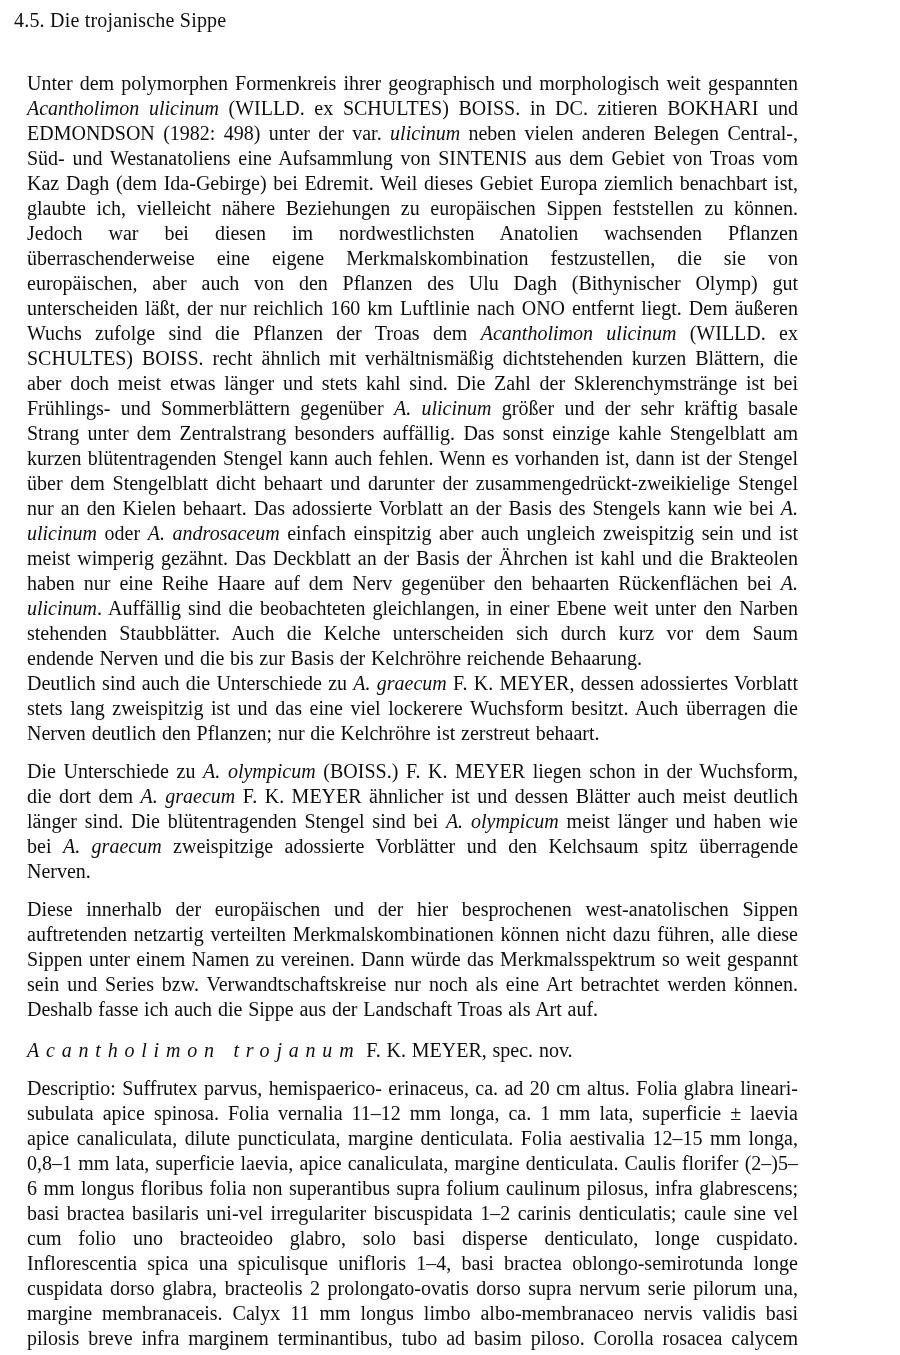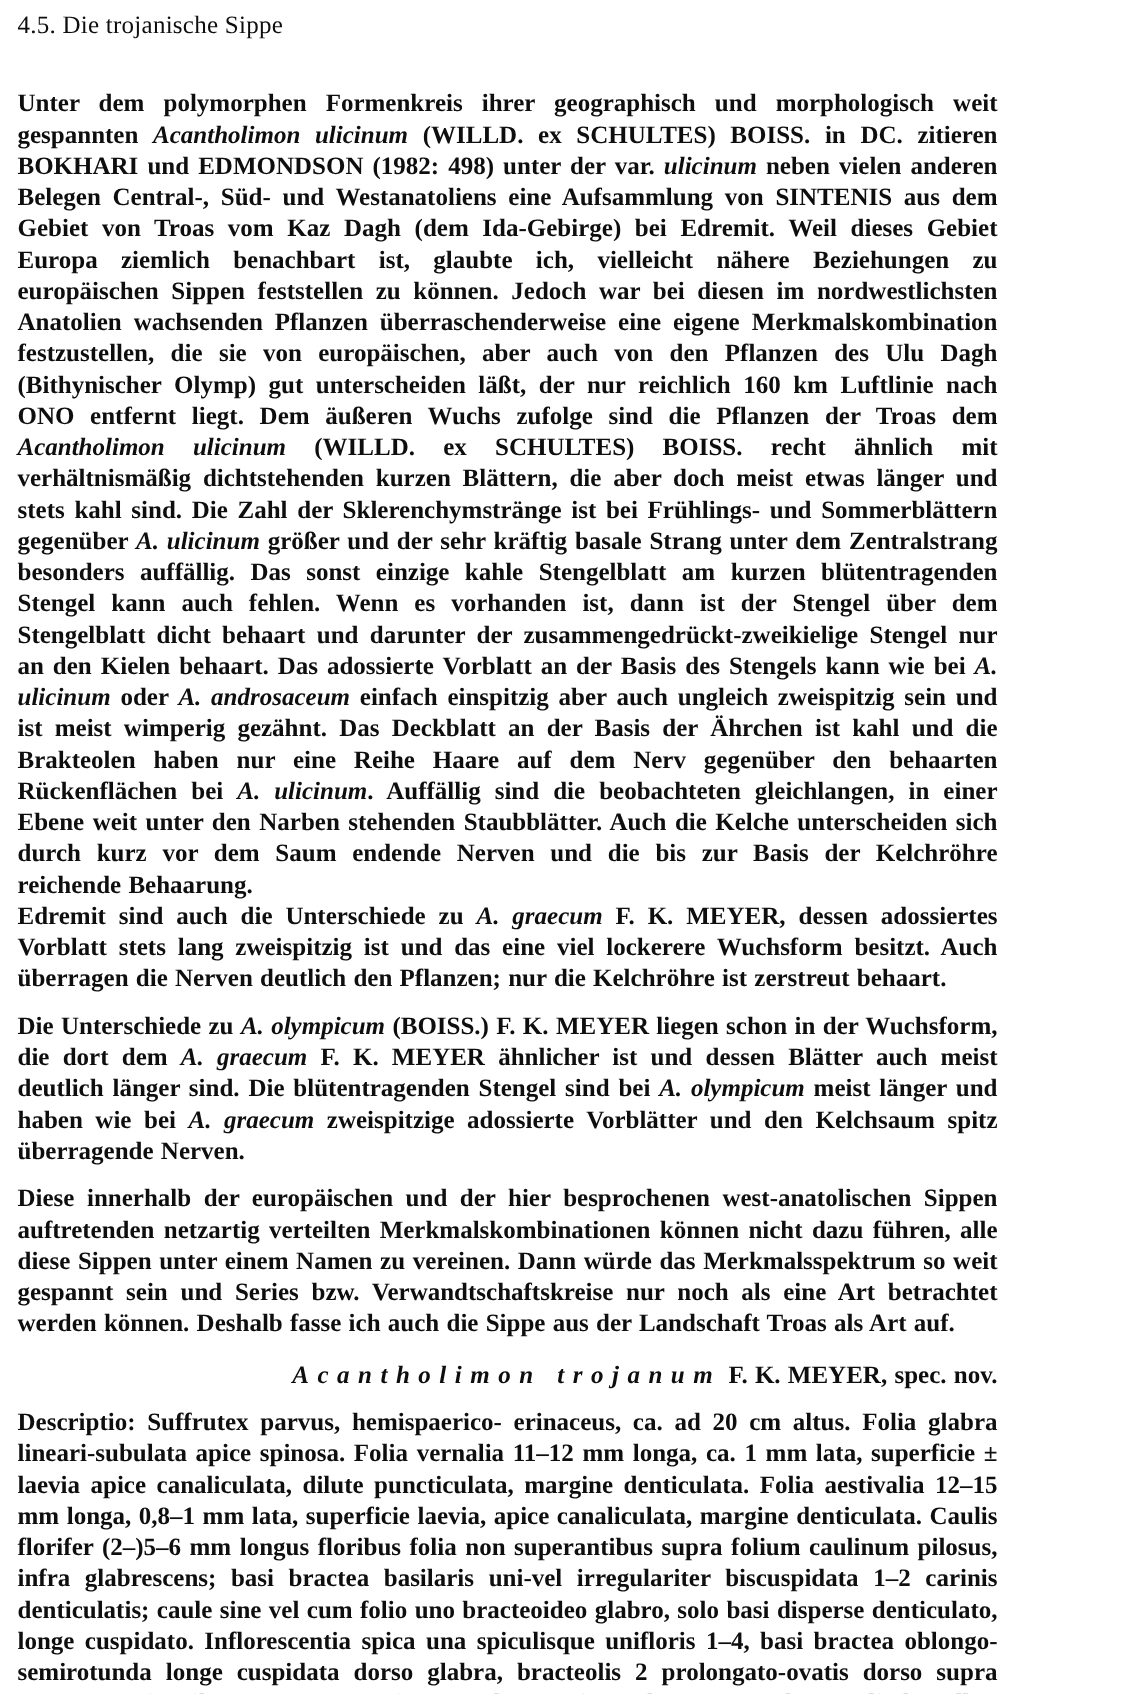--- a/index.html
+++ b/index.html
@@ -22,40 +22,39 @@
     font-size: 20px;
     font-weight: normal;
     line-height: 25px;
     margin: 0 0 38px 0;
     letter-spacing: 0.01em;
   }
   .para {
     font-size: 20px;
     line-height: 25px;
     text-align: justify;
-    margin: 13px 0 0 0;
+    margin: 13px 0 0 13px;
     word-spacing: 0.04em;
-    font-weight: bold;
   }
   .para.first { margin-top: 0; }
   .para.flush { margin-top: 0; }
   .para.species-heading {
-    text-align: right;
+    text-align: left;
     margin-top: 16px;
     margin-bottom: 3px;
   }
   .para i { font-style: italic; }
   .letterspaced { letter-spacing: 0.34em; }
 </style>
 </head>
 <body>
 
 <div class="page">
   <h1 class="section-heading">4.5.  Die trojanische Sippe</h1>
   <div id="paragraphs">
       <p class="para first"><span>Unter dem polymorphen Formenkreis ihrer geographisch und morphologisch weit gespannten </span><i>Acantholimon ulicinum</i><span> (WILLD. ex SCHULTES) BOISS. in DC. zitieren BOKHARI und EDMONDSON (1982: 498) unter der var. </span><i>ulicinum</i><span> neben vielen anderen Belegen Central-, Süd- und Westanatoliens eine Aufsammlung von SINTENIS aus dem Gebiet von Troas vom Kaz Dagh (dem Ida-Gebirge) bei Edremit. Weil dieses Gebiet Europa ziemlich benachbart ist, glaubte ich, vielleicht nähere Beziehungen zu europäischen Sippen feststellen zu können. Jedoch war bei diesen im nordwestlichsten Anatolien wachsenden Pflanzen überraschenderweise eine eigene Merkmalskombination festzustellen, die sie von europäischen, aber auch von den Pflanzen des Ulu Dagh (Bithynischer Olymp) gut unterscheiden läßt, der nur reichlich 160 km Luftlinie nach ONO entfernt liegt. Dem äußeren Wuchs zufolge sind die Pflanzen der Troas dem </span><i>Acantholimon ulicinum</i><span> (WILLD. ex SCHULTES) BOISS. recht ähnlich mit verhältnismäßig dichtstehenden kurzen Blättern, die aber doch meist etwas länger und stets kahl sind. Die Zahl der Sklerenchymstränge ist bei Frühlings- und Sommerblättern gegenüber </span><i>A. ulicinum</i><span> größer und der sehr kräftig basale Strang unter dem Zentralstrang besonders auffällig. Das sonst einzige kahle Stengelblatt am kurzen blütentragenden Stengel kann auch fehlen. Wenn es vorhanden ist, dann ist der Stengel über dem Stengelblatt dicht behaart und darunter der zusammengedrückt-zweikielige Stengel nur an den Kielen behaart. Das adossierte Vorblatt an der Basis des Stengels kann wie bei </span><i>A. ulicinum</i><span> oder </span><i>A. androsaceum</i><span> einfach einspitzig aber auch ungleich zweispitzig sein und ist meist wimperig gezähnt. Das Deckblatt an der Basis der Ährchen ist kahl und die Brakteolen haben nur eine Reihe Haare auf dem Nerv gegenüber den behaarten Rückenflächen bei </span><i>A. ulicinum</i><span>. Auffällig sind die beobachteten gleichlangen, in einer Ebene weit unter den Narben stehenden Staubblätter. Auch die Kelche unterscheiden sich durch kurz vor dem Saum endende Nerven und die bis zur Basis der Kelchröhre reichende Behaarung.</span></p>
-      <p class="para flush"><span>Edremit sind auch die Unterschiede zu </span><i>A. graecum</i><span> F. K. MEYER, dessen adossiertes Vorblatt stets lang zweispitzig ist und das eine viel lockerere Wuchsform besitzt. Auch überragen die Nerven deutlich den Pflanzen; nur die Kelchröhre ist zerstreut behaart.</span></p>
+      <p class="para flush"><span>Deutlich sind auch die Unterschiede zu </span><i>A. graecum</i><span> F. K. MEYER, dessen adossiertes Vorblatt stets lang zweispitzig ist und das eine viel lockerere Wuchsform besitzt. Auch überragen die Nerven deutlich den Pflanzen; nur die Kelchröhre ist zerstreut behaart.</span></p>
       <p class="para"><span>Die Unterschiede zu </span><i>A. olympicum</i><span> (BOISS.) F. K. MEYER liegen schon in der Wuchsform, die dort dem </span><i>A. graecum</i><span> F. K. MEYER ähnlicher ist und dessen Blätter auch meist deutlich länger sind. Die blütentragenden Stengel sind bei </span><i>A. olympicum</i><span> meist länger und haben wie bei </span><i>A. graecum</i><span> zweispitzige adossierte Vorblätter und den Kelchsaum spitz überragende Nerven.</span></p>
       <p class="para"><span>Diese innerhalb der europäischen und der hier besprochenen west-anatolischen Sippen auftretenden netzartig verteilten Merkmalskombinationen können nicht dazu führen, alle diese Sippen unter einem Namen zu vereinen. Dann würde das Merkmalsspektrum so weit gespannt sein und Series bzw. Verwandtschaftskreise nur noch als eine Art betrachtet werden können. Deshalb fasse ich auch die Sippe aus der Landschaft Troas als Art auf.</span></p>
       <p class="para species-heading"><i class="letterspaced">Acantholimon trojanum</i><span> F. K. MEYER, spec. nov.</span></p>
       <p class="para"><span>Descriptio: Suffrutex parvus, hemispaerico- erinaceus, ca. ad 20 cm altus. Folia glabra lineari-subulata apice spinosa. Folia vernalia 11–12 mm longa, ca. 1 mm lata, superficie ± laevia apice canaliculata, dilute puncticulata, margine denticulata. Folia aestivalia 12–15 mm longa, 0,8–1 mm lata, superficie laevia, apice canaliculata, margine denticulata. Caulis florifer (2–)5–6 mm longus floribus folia non superantibus supra folium caulinum pilosus, infra glabrescens; basi bractea basilaris uni-vel irregulariter biscuspidata 1–2 carinis denticulatis; caule sine vel cum folio uno bracteoideo glabro, solo basi disperse denticulato, longe cuspidato. Inflorescentia spica una spiculisque unifloris 1–4, basi bractea oblongo-semirotunda longe cuspidata dorso glabra, bracteolis 2 prolongato-ovatis dorso supra nervum serie pilorum una, margine membranaceis. Calyx 11 mm longus limbo albo-membranaceo nervis validis basi pilosis breve infra marginem terminantibus, tubo ad basim piloso. Corolla rosacea calycem superans.</span></p>
     </div>
 </div>
 
 </body></html>

